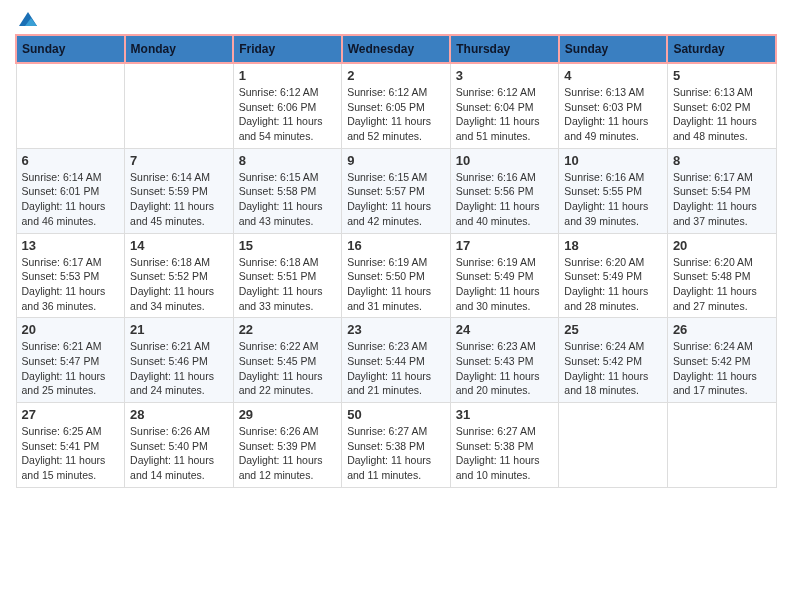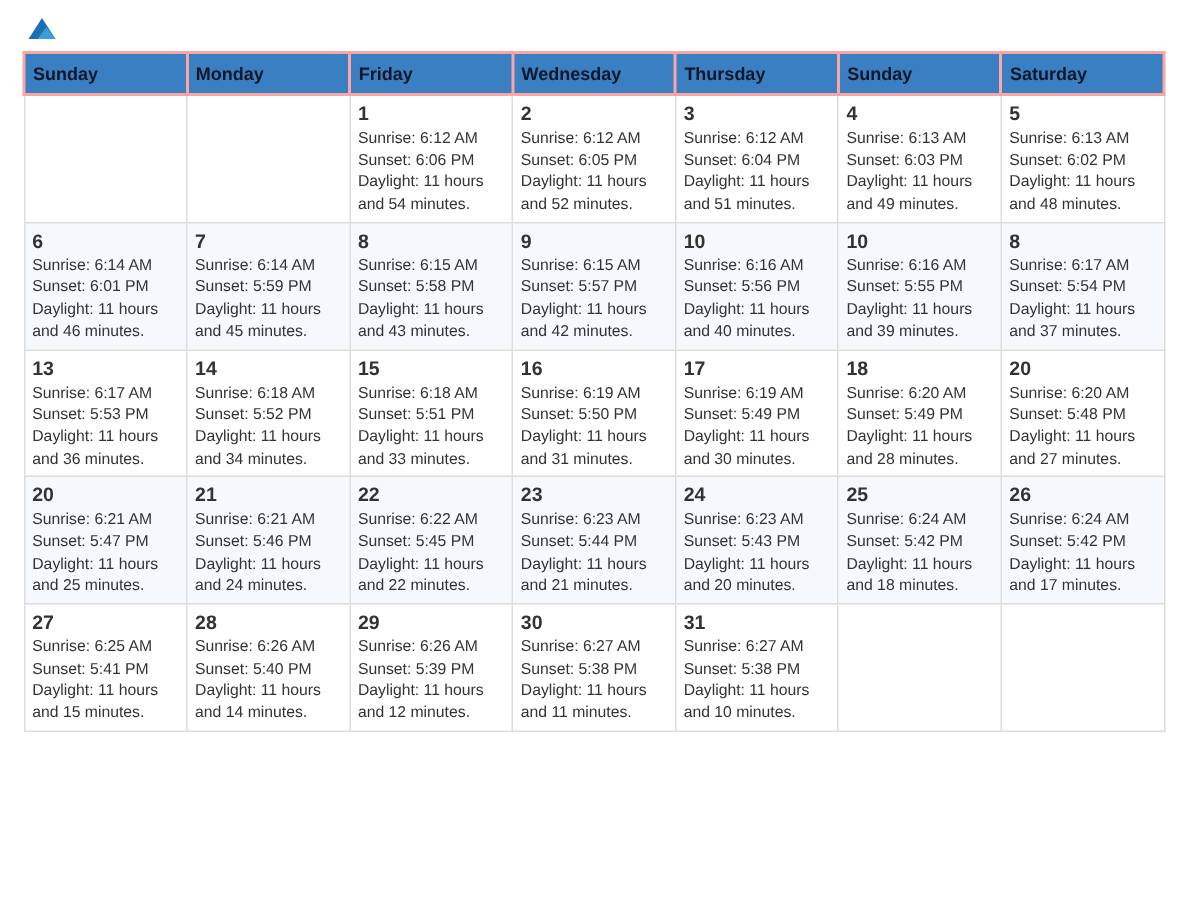--- a/index.html
+++ b/index.html
@@ -293,21 +293,21 @@
 Sunset: 5:40 PM
 Daylight: 11 hours and 14 minutes.</div>
           </td>
           <td>
             <span class="day-number">29</span>
             <div class="day-info" style="white-space: pre-line;">Sunrise: 6:26 AM
 Sunset: 5:39 PM
 Daylight: 11 hours and 12 minutes.</div>
           </td>
           <td>
-            <span class="day-number">30</span>
+            <span class="day-number">50</span>
             <div class="day-info" style="white-space: pre-line;">Sunrise: 6:27 AM
 Sunset: 5:38 PM
 Daylight: 11 hours and 11 minutes.</div>
           </td>
           <td>
             <span class="day-number">31</span>
             <div class="day-info" style="white-space: pre-line;">Sunrise: 6:27 AM
 Sunset: 5:38 PM
 Daylight: 11 hours and 10 minutes.</div>
           </td>

